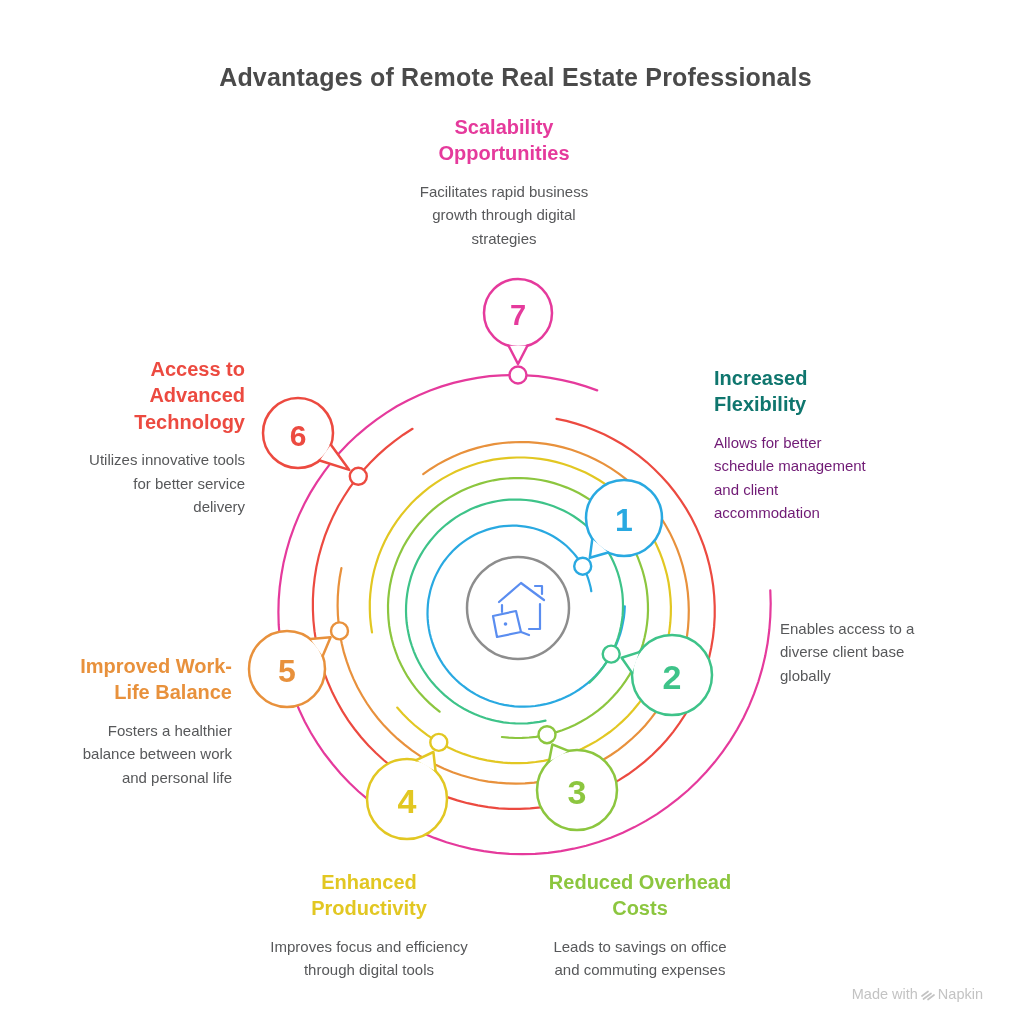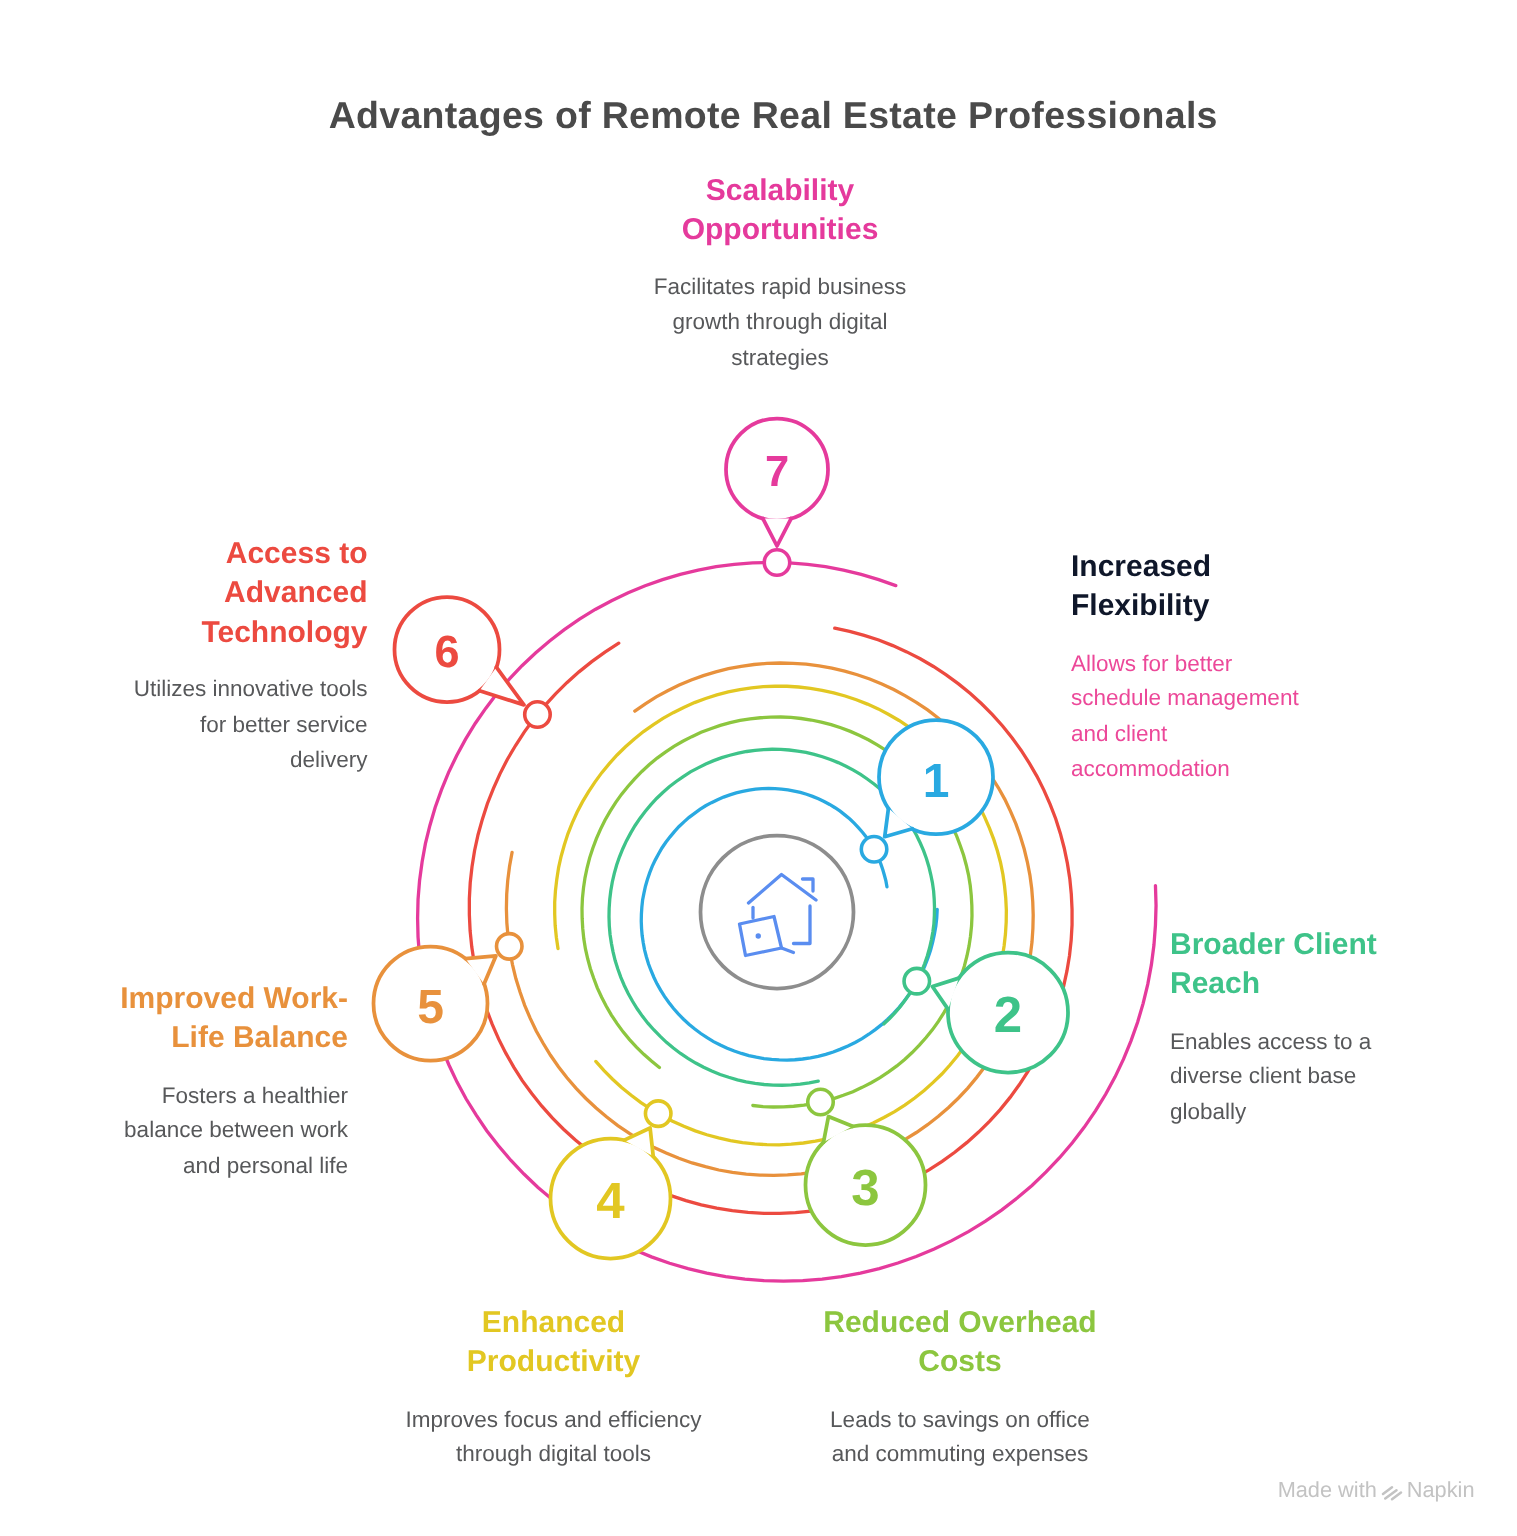--- a/index.html
+++ b/index.html
@@ -19,21 +19,21 @@
   }
   .label p{
     margin:0;font-size:15px;line-height:1.56;white-space:pre-line;
   }
   .n1{left:714px;top:365px;width:200px;text-align:left;}
   .n2{left:780px;top:617px;width:180px;text-align:left;}
   .n3{left:505px;top:869px;width:270px;text-align:center;}
   .n4{left:234px;top:869px;width:270px;text-align:center;}
   .n5{left:26px; top:653px;width:206px;text-align:right;}
   .n6{left:45px; top:356px;width:200px;text-align:right;}
-  .n7{left:360px;top:114px;width:320px;text-align:center;}
+  .n7{left:344px;top:114px;width:320px;text-align:center;}
   .watermark{
     position:absolute;right:28px;bottom:22px;
     display:flex;align-items:center;gap:2px;
     font-size:14.5px;color:#c3c3c3;
   }
   .watermark svg{display:block;}
 </style>
 </head>
 <body>
 
@@ -95,31 +95,29 @@
       <circle cx="518" cy="313" r="34" fill="#fff" stroke="#e53a9c" stroke-width="2.5"></circle>
       <path d="M527.4,345.7 L518.0,364.0 L508.6,345.7" fill="#fff" stroke="#e53a9c" stroke-width="2.5" stroke-linejoin="round" stroke-linecap="round"></path>
       <circle cx="518.0" cy="375.0" r="8.5" fill="#fff" stroke="#e53a9c" stroke-width="2.4"></circle>
       <text x="518" y="315" fill="#e53a9c" font-size="29" font-weight="bold" text-anchor="middle" dominant-baseline="central" font-family="&quot;Liberation Sans&quot;, sans-serif">7</text>
     </g>
   </svg>
 
 <h1 class="page-title" style="color: rgb(74, 74, 74);">Advantages of Remote Real Estate Professionals</h1>
 
 <div class="label n1">
-  <h3 style="color: #0f172a;">Increased
+  <h3 style="color: #0f766e;">Increased
 Flexibility</h3>
-  <p style="color: #ec4899;">Allows for better
+  <p style="color: #701a75;">Allows for better
 schedule management
 and client
 accommodation</p>
 </div>
 
 <div class="label n2">
-  <h3 style="color: rgb(62, 195, 137);">Broader Client
-Reach</h3>
   <p style="color: rgb(87, 88, 90);">Enables access to a
 diverse client base
 globally</p>
 </div>
 
 <div class="label n3">
   <h3 style="color: rgb(140, 198, 63);">Reduced Overhead
 Costs</h3>
   <p style="color: rgb(87, 88, 90);">Leads to savings on office
 and commuting expenses</p>

